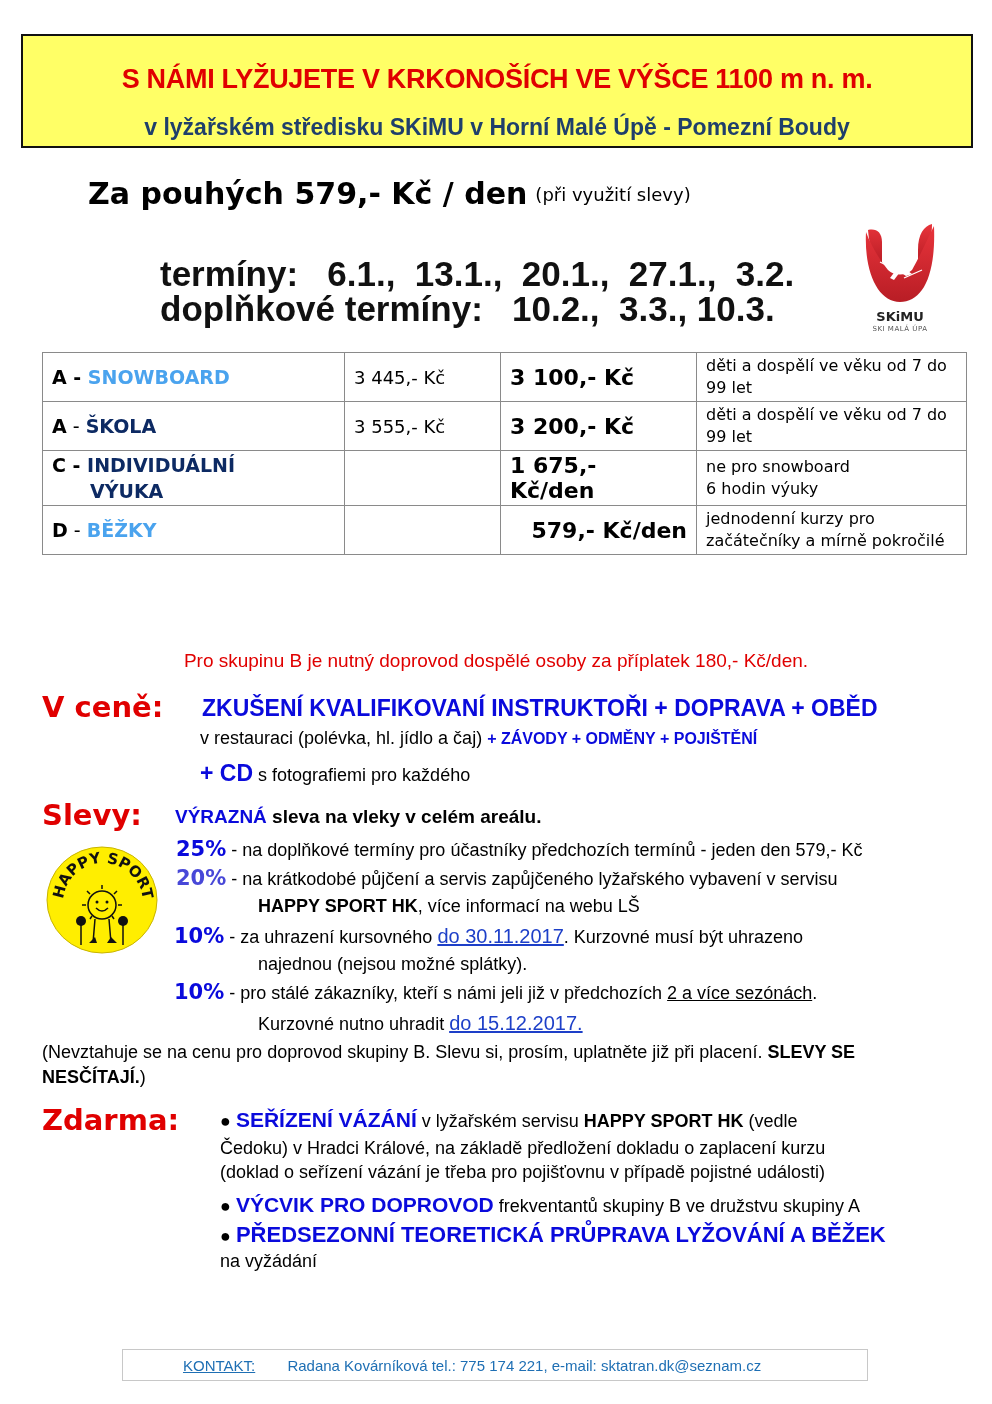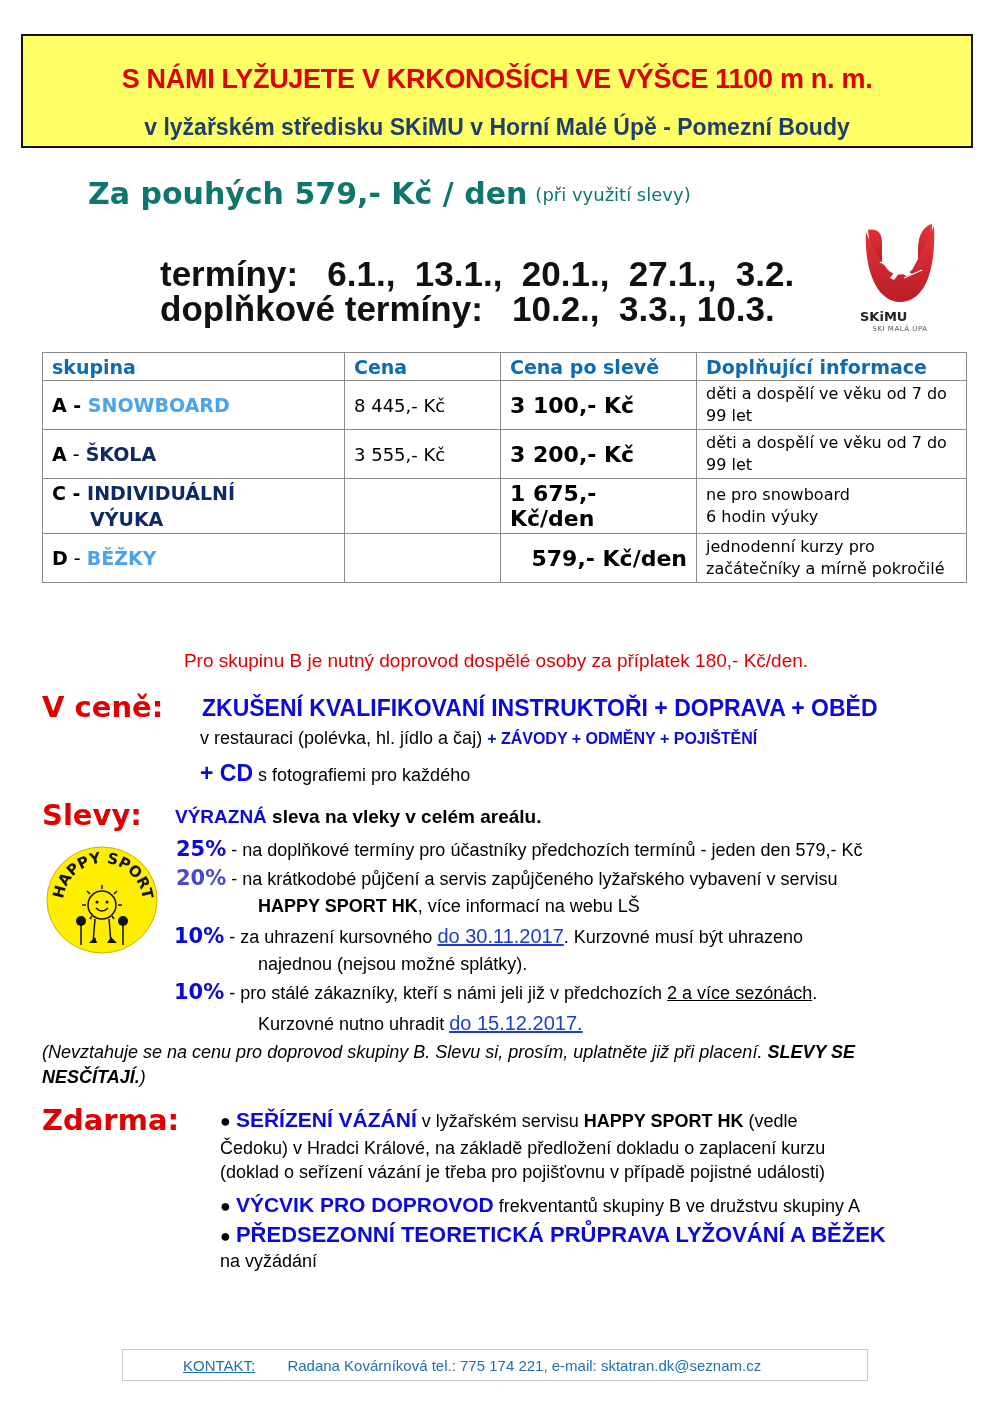--- a/index.html
+++ b/index.html
@@ -6,29 +6,29 @@
   body { width: 992px; height: 1404px; background: #fff; position: relative; overflow: hidden;
          font-family: "DejaVu Sans", sans-serif; color: #000; }
   .abs { position: absolute; }
   
   #header-box { left: 21px; top: 34px; width: 952px; height: 114px; background: #ffff66;
                 border: 2px solid #111; }
   #title-1 { left: 0; top: 28px; width: 100%; text-align: center; color: #e00000;
              font-family: "Liberation Sans", sans-serif; font-weight: bold; font-size: 27px; letter-spacing: -0.3px; }
   #title-2 { left: 0; top: 78px; width: 100%; text-align: center; color: #1f3f6b;
              font-family: "Liberation Sans", sans-serif; font-weight: bold; font-size: 23px; }
-  #price-line { left: 88px; top: 176px; color: #0f766e; font-weight: bold; font-size: 30px; white-space: nowrap; }
+  #price-line { left: 88px; top: 176px; color: #000000; font-weight: bold; font-size: 30px; white-space: nowrap; }
   #price-note { font-weight: normal; font-size: 18px; margin-left: 8px; vertical-align: 3px; }
   #terms-1, #terms-2 { left: 160px; font-family: "Liberation Sans", sans-serif; font-weight: bold;
                        font-size: 35px; white-space: pre; color: #111; }
   #terms-1 { top: 254px; }
   #terms-2 { top: 289px; }
   
   #skimu-logo { left: 860px; top: 222px; width: 80px; height: 118px; }
-  #skimu-logo-name { position: absolute; left: 0; top: 87px; width: 80px; 
+  #skimu-logo-name { position: absolute; left: 0; top: 87px; width: 80px; text-align: center;
                      font-family: "DejaVu Sans", sans-serif; font-weight: bold; font-size: 13px; color: #222; }
   #skimu-logo-sub { position: absolute; left: 0; top: 103px; width: 80px; text-align: center;
                     font-size: 7px; color: #555; letter-spacing: 0.5px; }
   
   #price-table { left: 42px; top: 352px; width: 925px; border-collapse: collapse; }
   #price-table td, #price-table th { border: 1.5px solid #8a8a8a; padding: 0 9px; vertical-align: middle; text-align: left; }
   #price-table th { color: #0e6cb3; font-weight: bold; font-size: 19px; height: 28px; }
   .c-group { width: 302px; font-weight: bold; font-size: 19px; }
   .c-price { width: 156px; font-size: 18px; }
   .c-disc { width: 196px; font-weight: bold; font-size: 22px; }
@@ -62,21 +62,21 @@
   .pct.light { color: #4848d8; }
   .link { color: #1d3fc8; text-decoration: underline; font-size: 20px; }
   .ul { text-decoration: underline; }
   #d25 { left: 176px; top: 837px; }
   #d20 { left: 176px; top: 866px; }
   #d20b { left: 258px; top: 896px; }
   #d10a { left: 174px; top: 924px; }
   #d10a2 { left: 258px; top: 954px; }
   #d10b { left: 174px; top: 980px; }
   #d10b2 { left: 258px; top: 1012px; }
-  #nevztahuje { left: 42px; top: 1040px; width: 920px; font-family: "Liberation Sans", sans-serif; font-size: 18px; line-height: 25px; font-style: italic; }
+  #nevztahuje { left: 42px; top: 1040px; width: 920px; font-family: "Liberation Sans", sans-serif; font-size: 18px; line-height: 25px; }
   #zdarma-head { left: 42px; top: 1103px; }
   .zd { left: 220px; white-space: nowrap; font-family: "Liberation Sans", sans-serif; font-size: 18px; }
   .zd .blue-b { font-size: 21px; }
   #zd1 { top: 1108px; }
   #zd2 { top: 1138px; }
   #zd3 { top: 1162px; }
   #zd4 { top: 1193px; }
   #zd5 { top: 1222px; }
   #zd5 .blue-b { font-size: 22px; }
   #zd6 { top: 1251px; }
@@ -114,29 +114,23 @@
     <circle cx="46" cy="32" r="3.5" fill="#fff"></circle>
     <line x1="20" y1="40" x2="36" y2="48" stroke="#fff" stroke-width="1.2"></line>
     <line x1="44" y1="56" x2="62" y2="48" stroke="#fff" stroke-width="1.2"></line>
   </svg>
   <div id="skimu-logo-name">SKiMU</div>
   <div id="skimu-logo-sub">SKI MALÁ ÚPA</div>
 </div>
 
 <table id="price-table" class="abs">
   <tbody>
-      <tr>
-    <th>skupina</th>
-    <th>Cena</th>
-    <th>Cena po slevě</th>
-    <th>Doplňující informace</th>
-  </tr>
   <tr class="r-tall">
     <td class="c-group"><span>A</span><span> - </span><span class="lbl-light">SNOWBOARD</span></td>
-    <td class="c-price">8 445,- Kč</td>
+    <td class="c-price">3 445,- Kč</td>
     <td class="c-disc">3 100,- Kč</td>
     <td class="c-info">děti a dospělí ve věku od 7 do 99 let</td>
   </tr>
   <tr class="r-tall">
     <td class="c-group"><span>A</span><span class="dash-n"> - </span><span class="lbl-dark">ŠKOLA</span></td>
     <td class="c-price">3 555,- Kč</td>
     <td class="c-disc">3 200,- Kč</td>
     <td class="c-info">děti a dospělí ve věku od 7 do 99 let</td>
   </tr>
   <tr class="r-mid">

